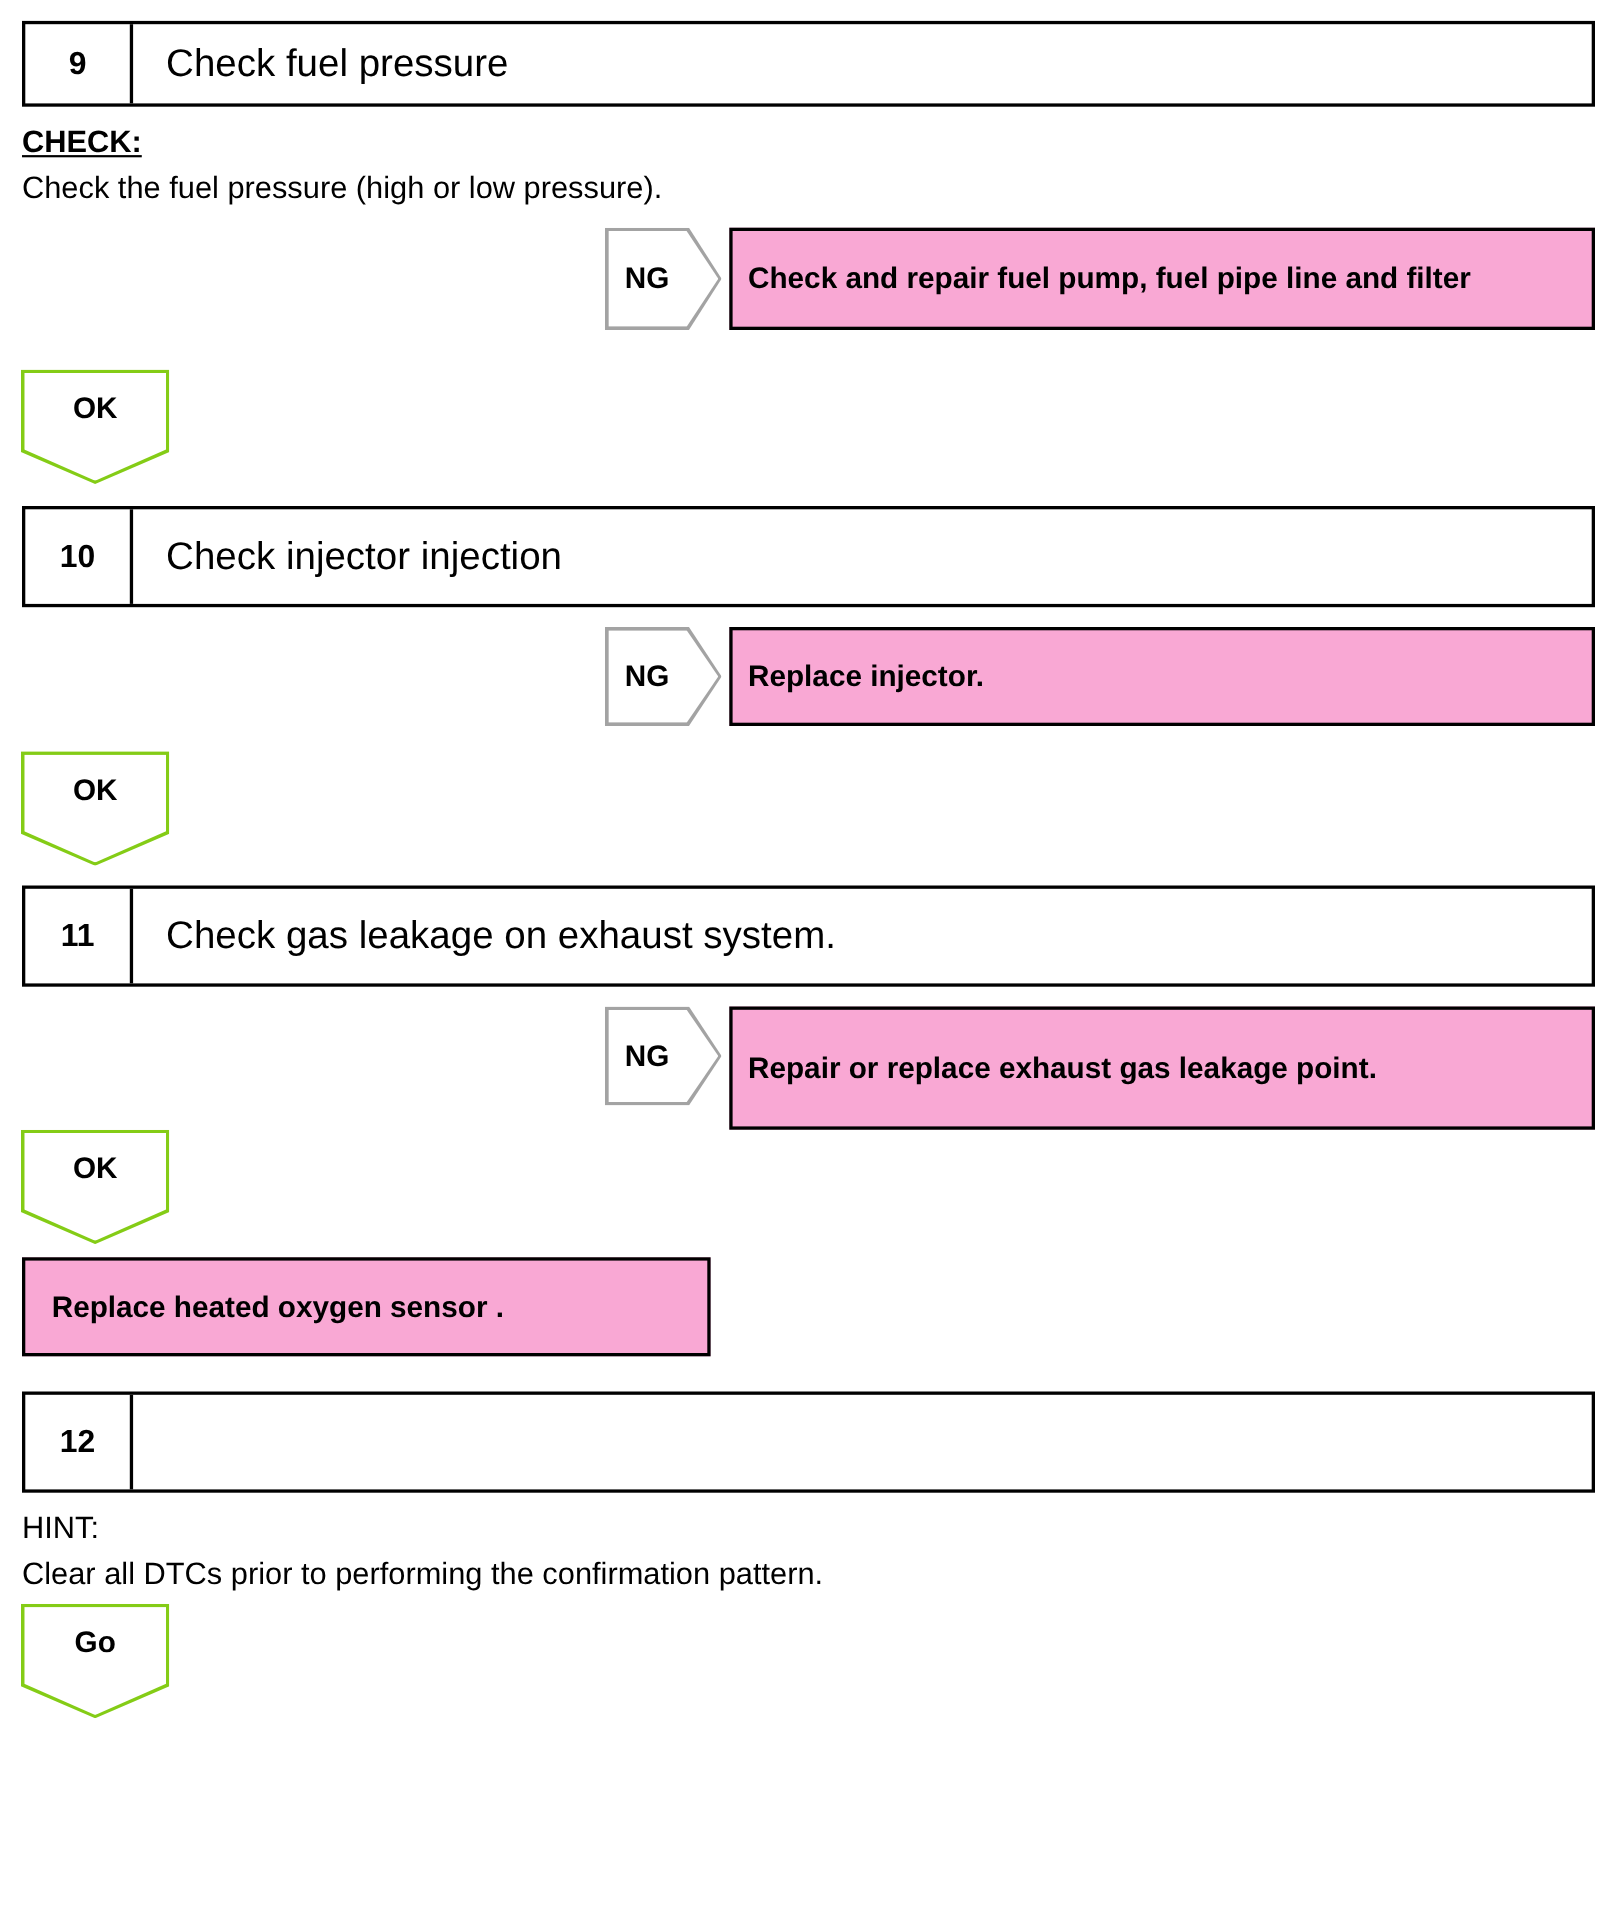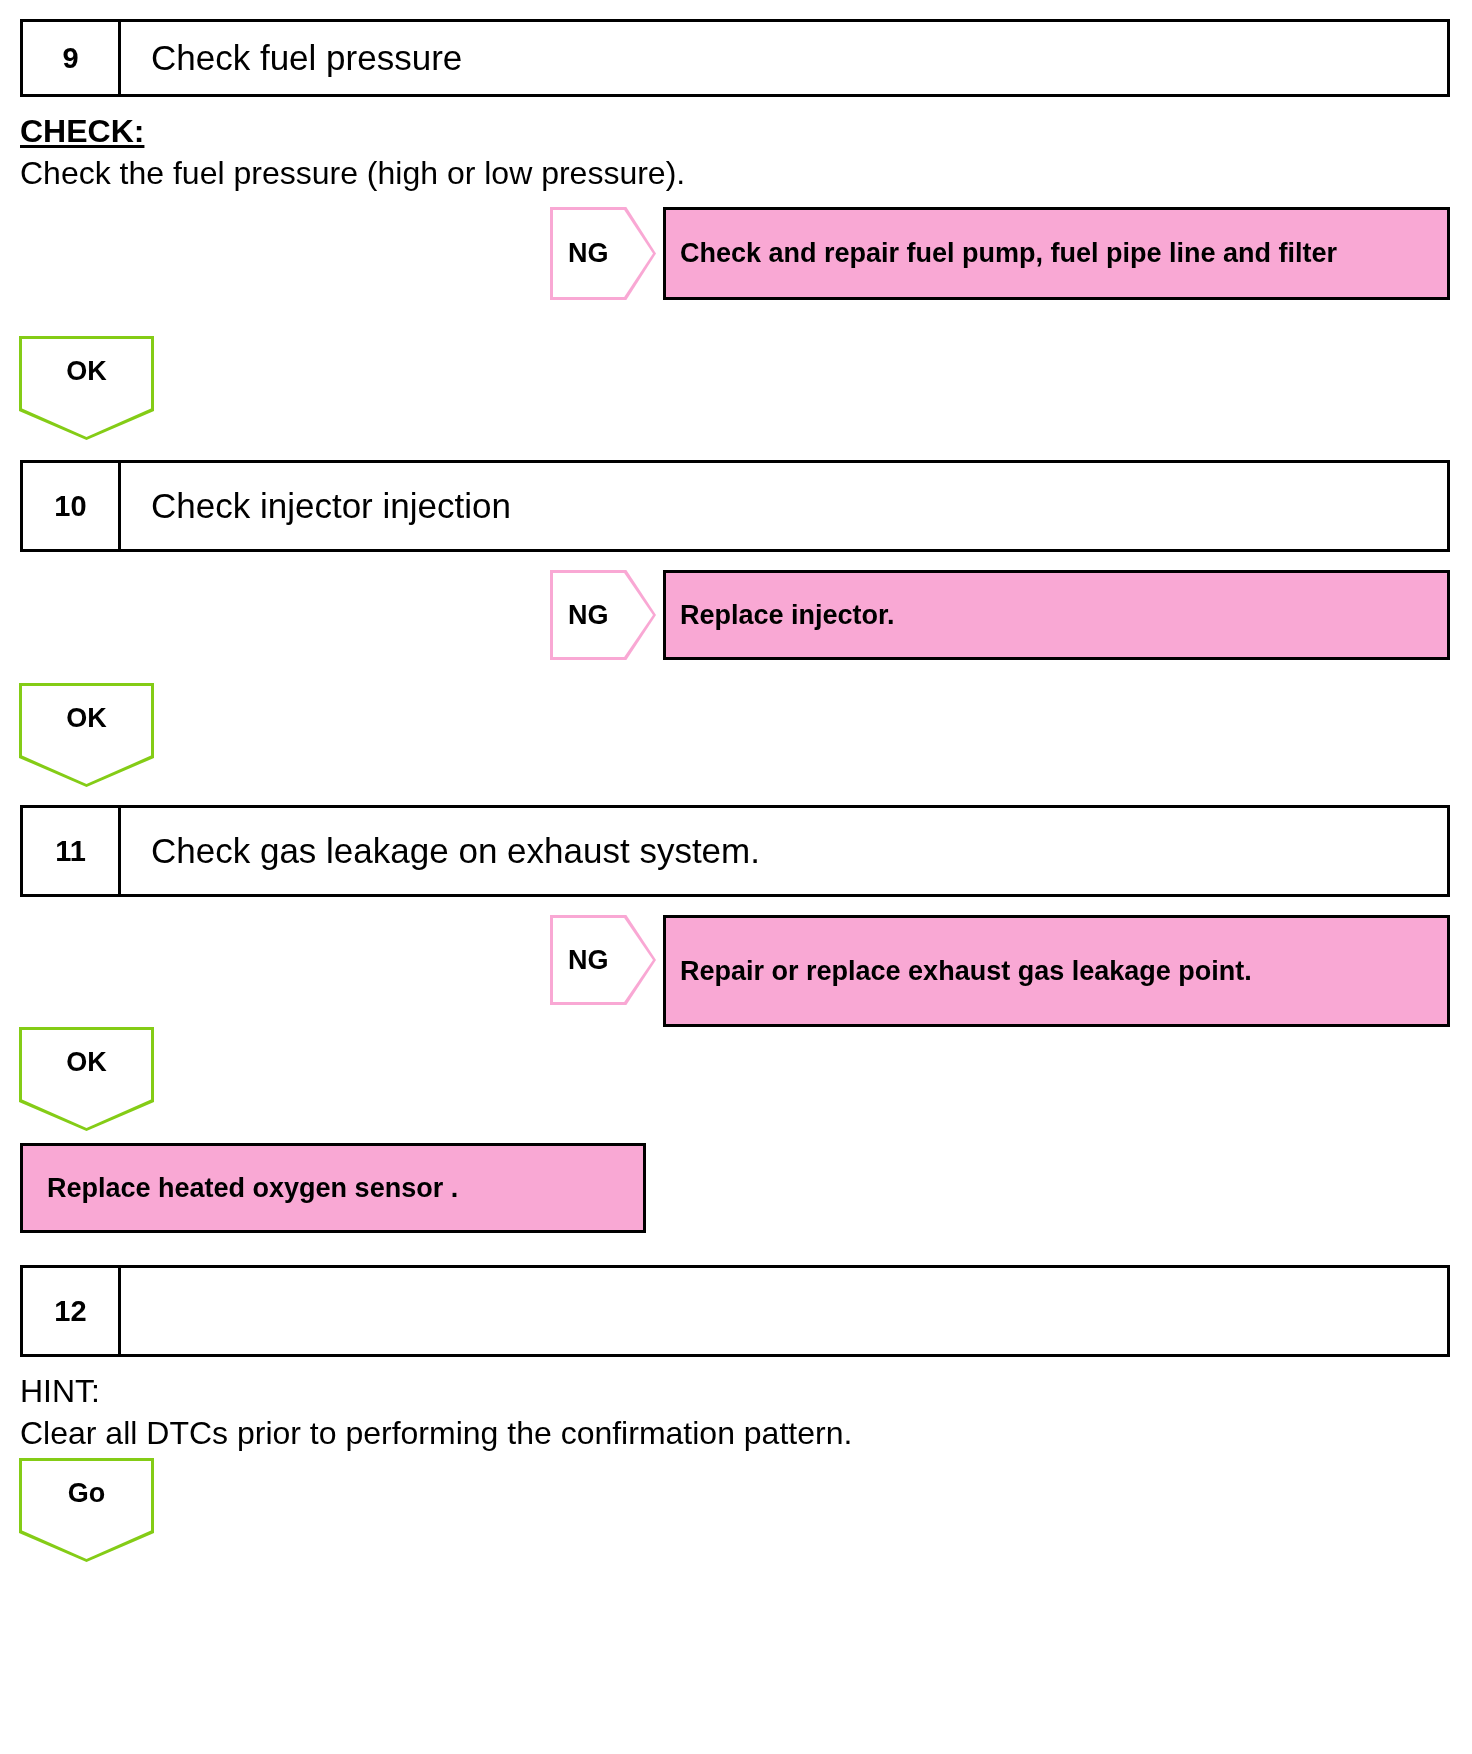--- a/index.html
+++ b/index.html
@@ -56,21 +56,21 @@
     padding: 0 14px;
     font-weight: bold;
     font-size: 27px;
     line-height: 1.22;
   }
   .result-box .rb-text { display: block; }
 
   
   .ng-chevron {
     position: absolute;
-    background: #f9a8d4;
+    background: #a3a3a3;
     -webkit-clip-path: polygon(0 0, 72% 0, 100% 50%, 72% 100%, 0 100%);
     clip-path: polygon(0 0, 72% 0, 100% 50%, 72% 100%, 0 100%);
   }
   .ng-chevron .inner {
     position: absolute;
     left: 3px; top: 3px; right: 3px; bottom: 3px;
     background: #fff;
     -webkit-clip-path: polygon(0 0, 71.2% 0, 100% 50%, 71.2% 100%, 0 100%);
     clip-path: polygon(0 0, 71.2% 0, 100% 50%, 71.2% 100%, 0 100%);
   }
@@ -111,21 +111,21 @@
     align-items: center;
     justify-content: center;
     font-weight: bold;
     font-size: 27px;
     color: #000;
     z-index: 2;
   }
 
   
   .body-text {
-    font-size: 32px;
+    font-size: 28px;
     font-weight: normal;
     white-space: nowrap;
     line-height: 1.0;
   }
   .body-text.underline {
     font-weight: bold;
     text-decoration: underline;
     text-underline-offset: 3px;
   }
 </style>

